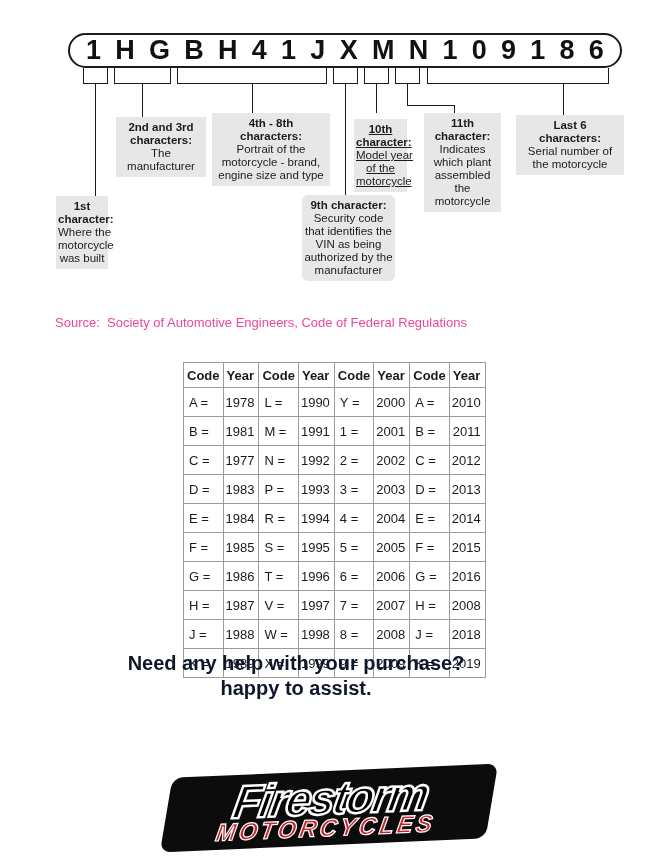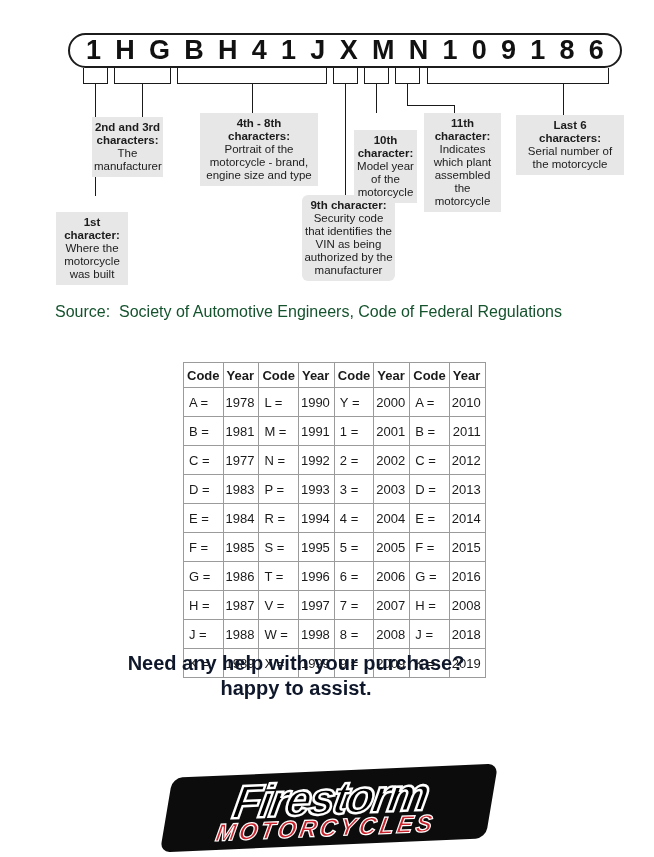--- a/index.html
+++ b/index.html
@@ -33,30 +33,30 @@
   .st6a{left:407px;top:84px;height:22px}
   .st6b{left:407px;top:105px;width:48px;height:1px}
   .st6c{left:454px;top:105px;height:9px}
   .st7{left:563px;top:84px;height:31px}
 
   
   .label-box{position:absolute;background:#e7e7e7;padding:4px 2px;text-align:center;
     font-size:11.5px;line-height:13px;color:#1c1c1c;box-sizing:border-box;}
   .lbl-line{white-space:nowrap;}
   .lbl-line.bold{font-weight:bold;}
-  .bx-first{left:56px;top:212px;width:72px;}
-  .bx-second{left:92px;top:117px;width:71px;}
-  .bx-fourth{left:200px;top:113px;width:118px;}
+  .bx-first{left:56px;top:196px;width:52px;}
+  .bx-second{left:116px;top:117px;width:90px;}
+  .bx-fourth{left:212px;top:113px;width:118px;}
   .bx-ninth{left:302px;top:195px;width:93px;border-radius:6px;}
-  .bx-tenth{left:354px;top:130px;width:63px;}
+  .bx-tenth{left:354px;top:119px;width:53px;text-decoration:underline;}
   .bx-eleventh{left:424px;top:113px;width:77px;}
   .bx-last6{left:516px;top:115px;width:108px;}
 
   
-  .source{position:absolute;left:55px;top:303px;font-size:16px;color:#14532d;white-space:pre;}
+  .source{position:absolute;left:55px;top:315px;font-size:13px;color:#ec4899;white-space:pre;}
 
   
   .year-table{position:absolute;left:183px;top:362px;border-collapse:collapse;
     table-layout:fixed;font-size:13px;color:#1a1a1a;background:#fff;}
   .year-table th,.year-table td{border:1px solid #9b9b9b;height:24px;overflow:hidden;}
   .year-table th{font-weight:bold;text-align:left;padding:2px 3px;height:20px;}
   .year-table td.code-cell{text-align:left;padding:2px 2px 2px 5px;}
   .year-table td.year-cell{text-align:right;padding:2px 4px 2px 2px;}
   .col-code{width:37px;} .col-year{width:34px;}
 

